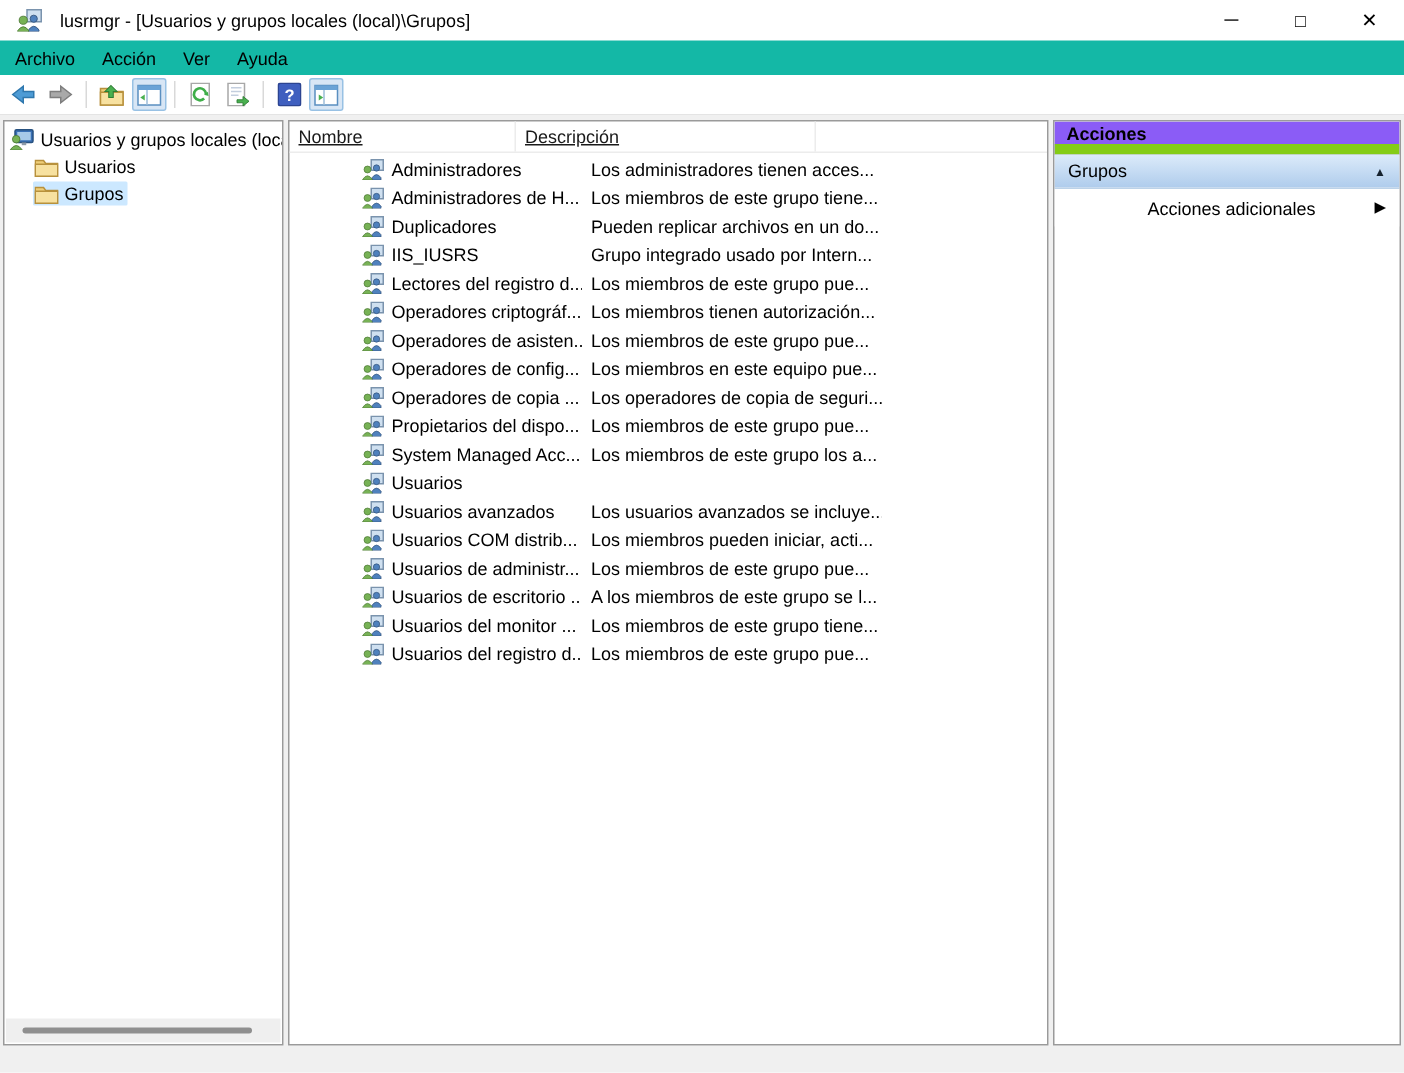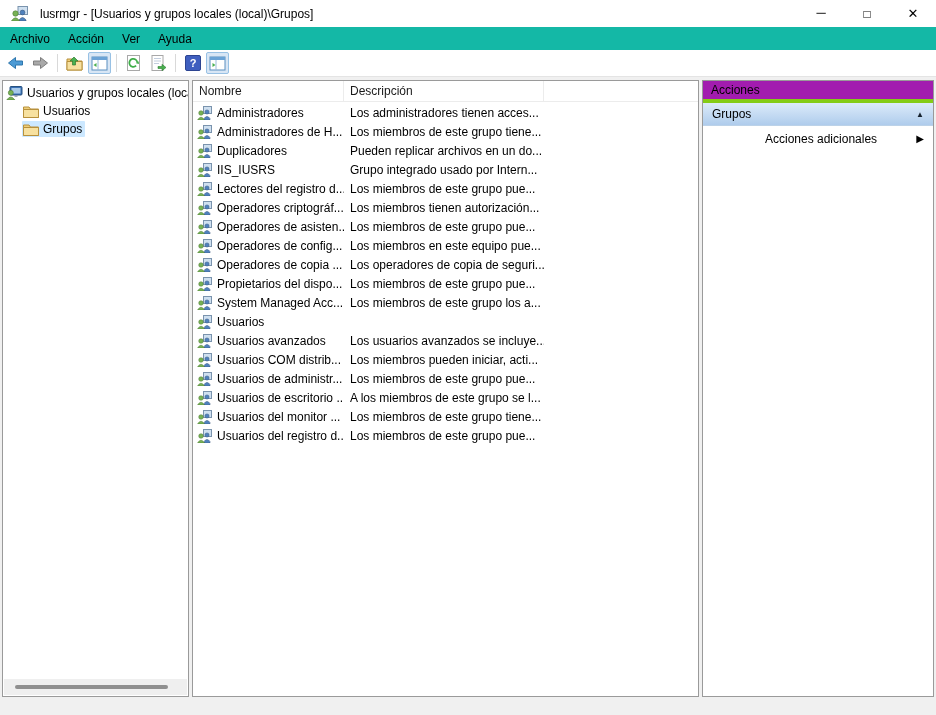--- a/index.html
+++ b/index.html
@@ -40,32 +40,32 @@
   .tree { padding-top:3px; overflow:hidden; height:calc(100% - 20px); }
   .tree-row { height:18px; display:flex; align-items:center; white-space:nowrap; padding-left:2px; }
   .tree-row.child { padding-left:19px; }
   .tree-node { display:inline-flex; align-items:center; gap:4px; padding:1px 3px 1px 1px; border-radius:1px; }
   .tree-node.selected { background:#cce8ff; }
   .tree-node svg { flex:0 0 auto; }
   .hscrollbar { position:absolute; left:1px; right:1px; bottom:1px; height:16px; background:#efefef; }
   .hthumb { position:absolute; left:11px; right:19px; top:6px; height:4px; background:#8f8f8f; border-radius:2px; }
 
   
-  .list-header { display:flex; height:21px; border-bottom:1px solid #ececec; align-items:stretch; color:#1a1a1a; }
+  .list-header { display:flex; height:21px; border-bottom:1px solid #ececec; align-items:stretch; color:#1a1a1a;text-decoration:underline; }
   .lh-col { display:flex; align-items:center; padding-left:6px; border-right:1px solid #ececec; }
   .lh-name { width:151px; }
   .lh-desc { width:200px; }
   .list-rows { padding-top:1px; }
-  .list-row { display:flex; height:19px; align-items:center; }
+  .list-row { display:flex; height:19px; align-items:center;margin-left:44px; }
   .row-icon { width:15px; margin-left:4px; flex:0 0 auto; display:flex; align-items:center; }
   .row-name { width:132px; padding-left:5px; white-space:nowrap; overflow:hidden; }
   .row-desc { width:200px; padding-left:6px; white-space:nowrap; overflow:hidden; }
 
   
-  .actions-header { height:22px; display:flex; align-items:center; padding-left:8px; font-weight:normal; background:#a21caf; border-bottom:4px solid #84cc16; }
+  .actions-header { height:22px; display:flex; align-items:center; padding-left:8px; font-weight:bold; background:#8b5cf6; border-bottom:7px solid #84cc16; }
   .actions-group-header { height:23px; display:flex; align-items:center; padding:0 9px; background:linear-gradient(#dcebfa,#afccec); border-bottom:1px solid #bcd2e8; }
   .collapse-glyph { margin-left:auto; font-size:8px; color:#16222e; }
   .actions-item { height:25px; display:flex; align-items:center; padding:0 9px 0 62px; background:#fff; }
   .expand-glyph { margin-left:auto; font-size:10px; color:#000; }
 </style>
 </head>
 <body>
 
 <div class="titlebar">
   <svg class="app-icon" viewBox="0 0 17 15">

